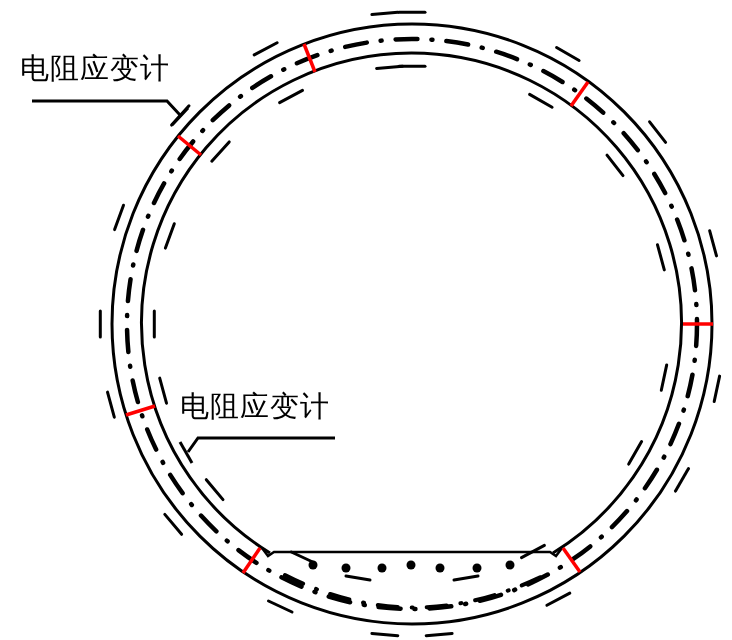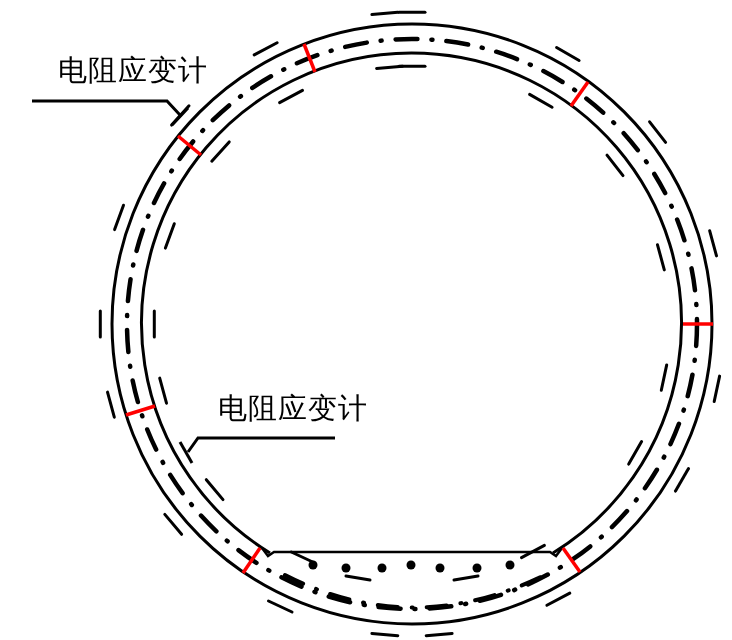--- a/index.html
+++ b/index.html
@@ -1,18 +1,18 @@
 <!DOCTYPE html>
 <html><head>
 <meta charset="utf-8">
 <style>
   html, body { margin: 0; padding: 0; background: #ffffff; }
   body { width: 732px; height: 640px; position: relative; overflow: hidden; font-family: "DejaVu Serif", serif; }
   #diagram { position: absolute; left: 0; top: 0; }
-  .label { position: absolute; font-family: Liberation Sans, sans-serif; font-size: 29px; color: #000; letter-spacing: 1px; white-space: nowrap; line-height: 1; margin-left: 38px; }
+  .label { position: absolute; font-family: Liberation Mono, monospace; font-size: 29px; color: #000; letter-spacing: 1px; white-space: nowrap; line-height: 1; }
 </style>
 </head>
 <body>
 
 <svg id="diagram" width="732" height="640" viewBox="0 0 732 640" xmlns="http://www.w3.org/2000/svg">
 
   <circle cx="412" cy="324" r="300" fill="none" stroke="#000" stroke-width="3"></circle>
 
   <path d="M 270 553 A 270 270 0 1 1 553 553" fill="none" stroke="#000" stroke-width="3"></path>
 

